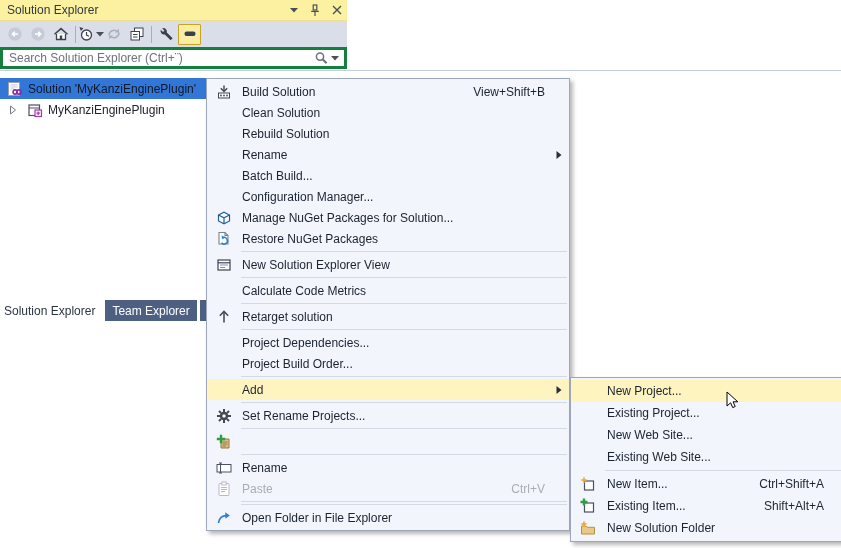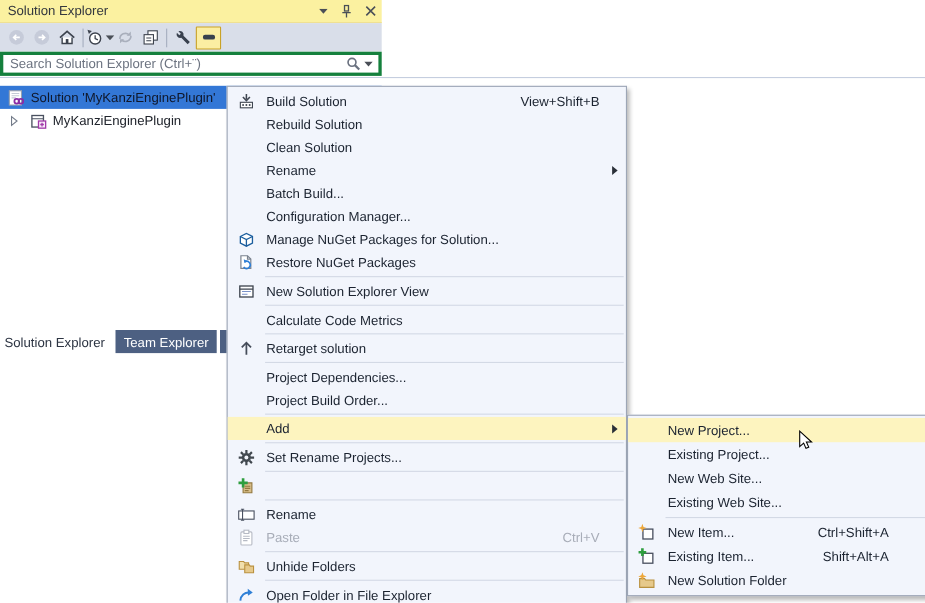--- a/index.html
+++ b/index.html
@@ -35,21 +35,21 @@
                  box-sizing:border-box;box-shadow:3px 3px 4px rgba(0,0,0,0.28);padding:2px 0;color:#1B2330}
   .menu{left:206px;top:78px;width:364px;z-index:5}
   .submenu{left:570px;top:377px;width:281px;z-index:6}
   .mi{height:21px;display:flex;align-items:center;position:relative;white-space:nowrap}
   .submenu .mi{height:22px}
   .mi .ico{width:34px;display:inline-flex;justify-content:center;align-items:center;flex:none}
   .submenu .mi .ico{width:33px}
   .mi .lbl{flex:1;padding-left:1px}
   .submenu .mi .lbl{padding-left:3px}
   .mi .sc{margin-right:24px}
-  .submenu .mi .sc{margin-right:42px}
+  .submenu .mi .sc{margin-right:26px}
   .mi .arrow{position:absolute;right:7px;top:50%;transform:translateY(-50%);display:flex}
   .mi.hl{background:var(--menu-highlight-bg,#FDF4BF)}
   .mi.disabled .lbl,.mi.disabled .sc{color:#A8ADB8}
   .msep{height:1px;background:#D3D9E5;margin:2px 2px 2px 34px}
   .cursor{position:absolute;left:726px;top:391px;z-index:10}
 </style>
 </head>
 <body>
 
 <div class="panel">
@@ -219,25 +219,25 @@
           <circle cx="5" cy="11.5" r="0.9" fill="#3F4651"></circle>
           <circle cx="8" cy="11.5" r="0.9" fill="#3F4651"></circle>
           <circle cx="11" cy="11.5" r="0.9" fill="#3F4651"></circle>
         </svg>
       </span>
       <span class="lbl">Build Solution</span>
       <span class="sc">View+Shift+B</span>
     </div>
     <div class="mi">
       <span class="ico"></span>
+      <span class="lbl">Clean Solution</span>
+    </div>
+    <div class="mi">
+      <span class="ico"></span>
       <span class="lbl">Rebuild Solution</span>
-    </div>
-    <div class="mi">
-      <span class="ico"></span>
-      <span class="lbl">Clean Solution</span>
     </div>
     <div class="mi">
       <span class="ico"></span>
       <span class="lbl">Rename</span>
       <span class="arrow">
         <svg width="6" height="9" viewBox="0 0 6 9">
           <path d="M0.5 0.5L5.5 4.5 0.5 8.5z" fill="#2A2F38"></path>
         </svg>
       </span>
     </div>
@@ -354,29 +354,20 @@
             <rect x="3" y="2.5" width="10" height="12" rx="1"></rect>
             <rect x="5.8" y="1" width="4.4" height="3"></rect>
             <path d="M5 6.5h6M5 8.5h6M5 10.5h4"></path>
           </g>
         </svg>
       </span>
       <span class="lbl">Paste</span>
       <span class="sc">Ctrl+V</span>
     </div>
     <div class="msep"></div>
-    <div class="mi">
-      <span class="ico">
-        <svg width="16" height="16" viewBox="0 0 16 16">
-          <path d="M1.5 3.5h4l1 1.2h3.5v5.8H1.5z" fill="#F1DFAC" stroke="#BA913F"></path>
-          <path d="M6.5 6.5h4l1 1.2h3v6H6.5z" fill="#E6C98B" stroke="#BA913F"></path>
-        </svg>
-      </span>
-      <span class="lbl">Unhide Folders</span>
-    </div>
     <div class="msep"></div>
     <div class="mi">
       <span class="ico">
         <svg width="16" height="16" viewBox="0 0 16 16">
           <path d="M2.5 13C2.8 8 6.5 5.4 10.5 5.6" fill="none" stroke="#2F7FD6" stroke-width="1.8"></path>
           <path d="M9.2 2.2l4.6 3.4-4.4 3.1z" fill="#2F7FD6"></path>
         </svg>
       </span>
       <span class="lbl">Open Folder in File Explorer</span>
     </div>

